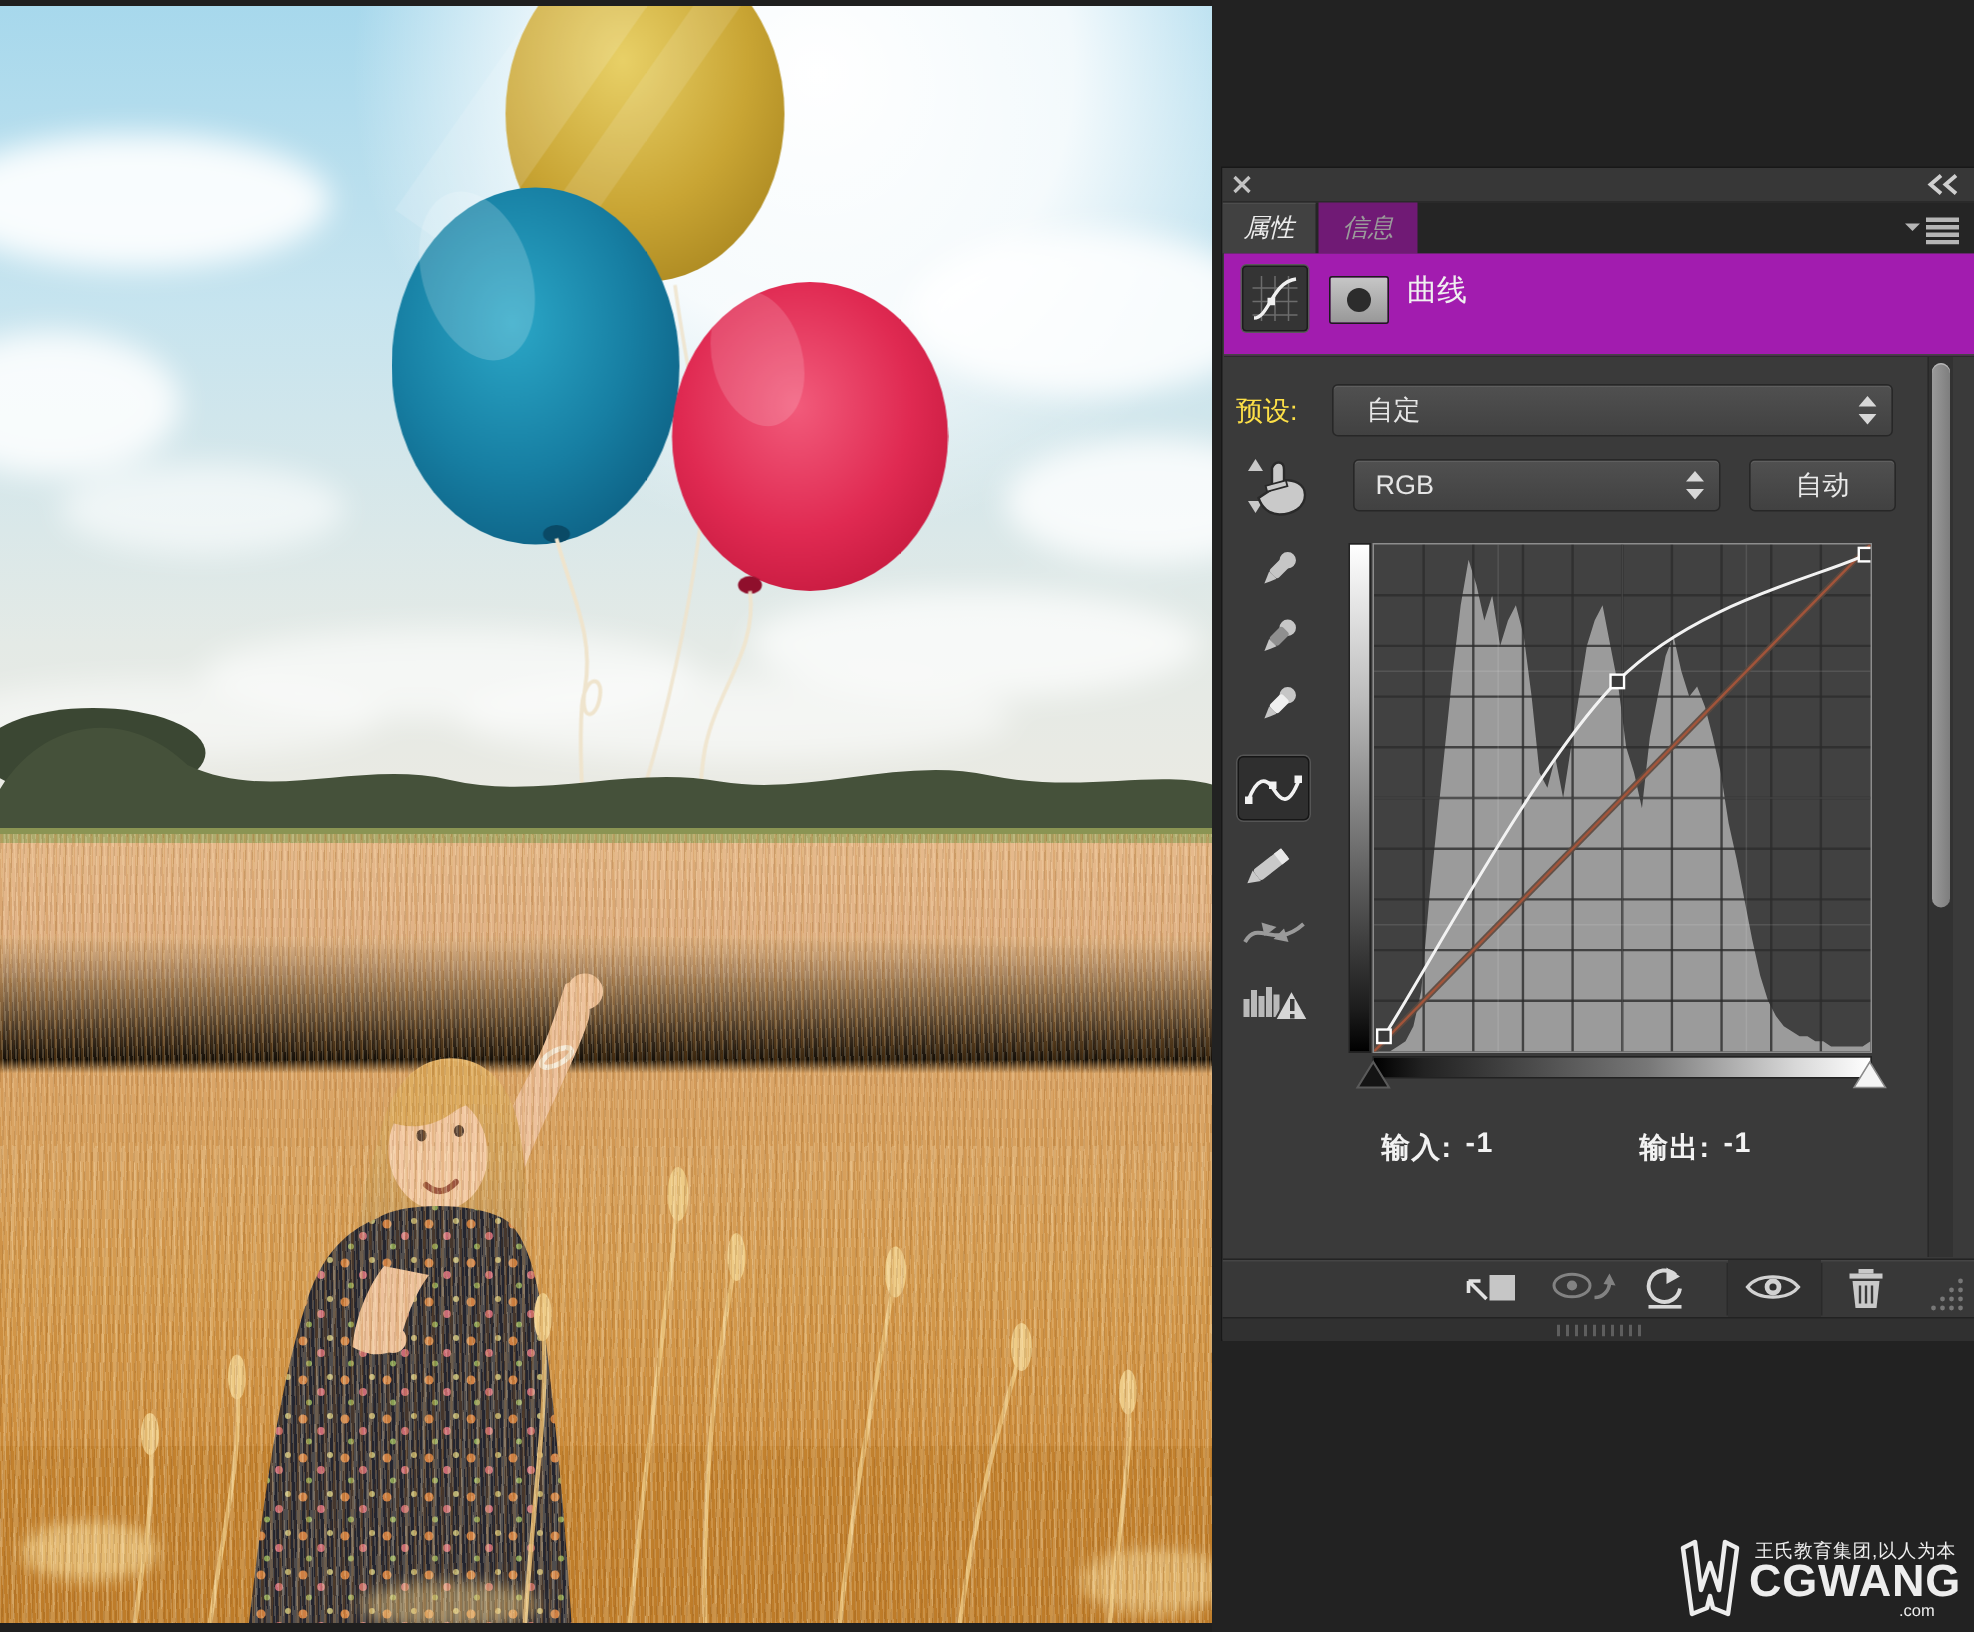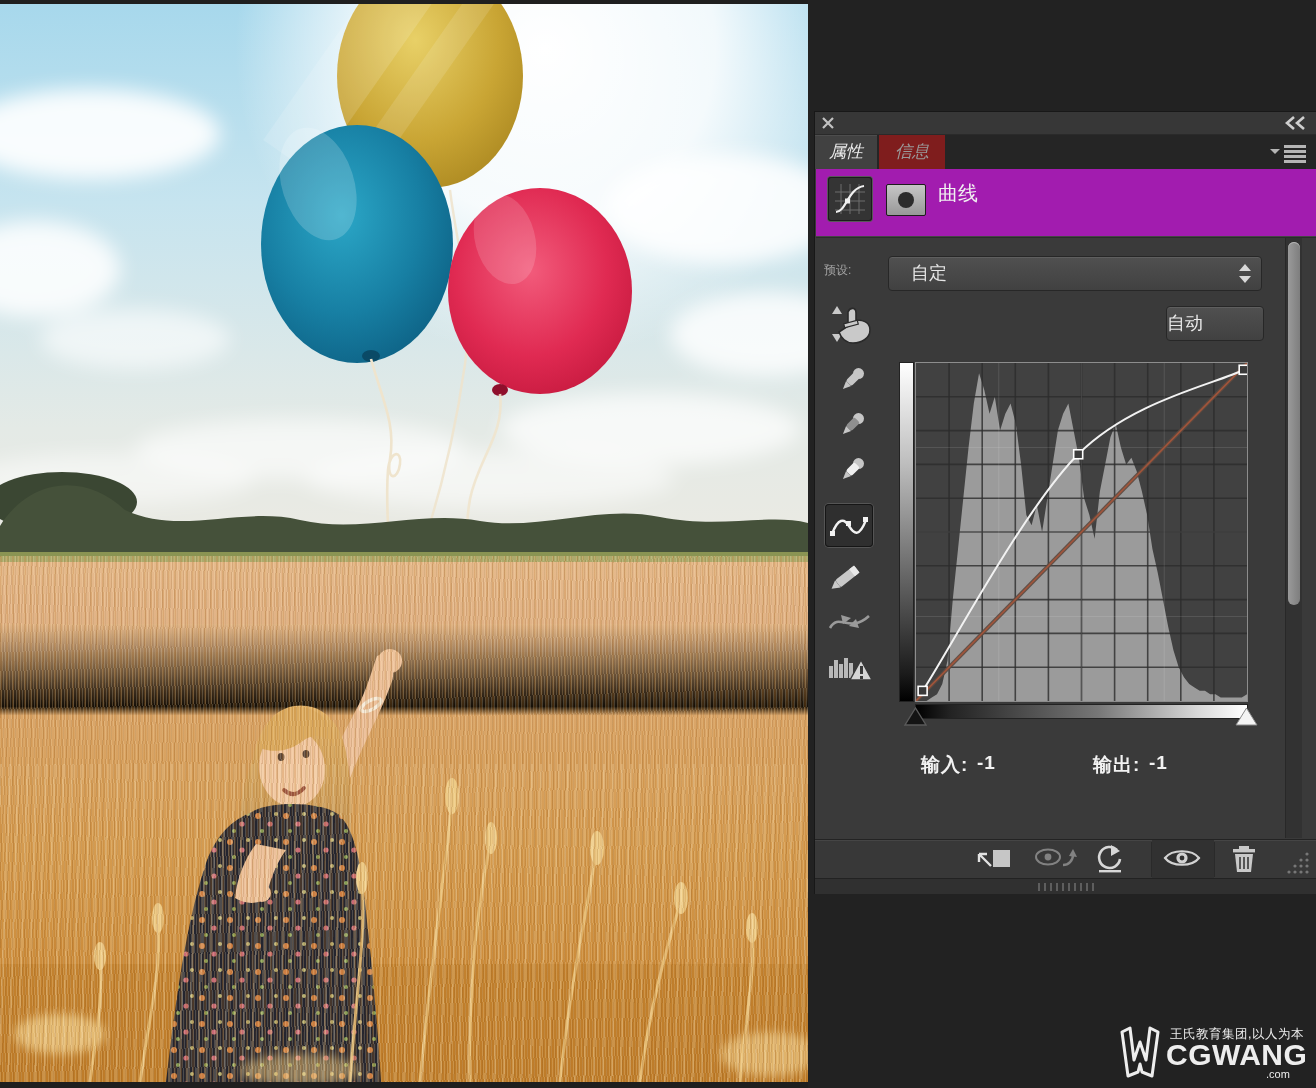--- a/index.html
+++ b/index.html
@@ -17,37 +17,37 @@
     background:repeating-linear-gradient(92deg, rgba(255,240,205,.25) 0 2px, transparent 2px 9px);}
   
   #workarea{left:808px;top:0;width:508px;height:1088px;background:#222222;}
   
   #panel{left:815px;top:112px;width:501px;height:781px;background:#3a3a3a;
     box-shadow:0 0 0 1px #181818;}
   #panel-header{left:0;top:0;width:501px;height:22px;background:#373737;border-bottom:1px solid #2a2a2a;}
   #tab-row{left:0;top:23px;width:501px;height:34px;background:#252525;font-style:italic;}
   .tab{position:absolute;top:0;height:34px;text-align:center;line-height:34px;font-size:17px;cursor:default;}
   .tab.active{background:#414141;color:#ececec;box-shadow:inset 0 1px 0 #4d4d4d;}
-  .tab.inactive{background:#7f1d1d;color:#9a9a9a;}
+  .tab.inactive{background:#701a75;color:#9a9a9a;}
   #title-row{left:1px;top:57px;width:501px;height:68px;background:#a21caf;border-bottom:1px solid #2b2b2b;box-shadow:inset 0 -1px 0 #454545;}
   #adj-icon-btn{left:12px;top:8px;width:44px;height:44px;background:#343434;border-radius:3px;
     box-shadow:inset 0 0 0 1px #1c1c1c,0 0 0 1px #585858;}
   #mask-thumb{left:70px;top:15px;width:38px;height:30px;border-radius:2px;border:1px solid #1c1c1c;
     background:linear-gradient(180deg,#c6c6c6,#989898);}
   #mask-thumb .dot{position:absolute;left:11px;top:7px;width:16px;height:16px;border-radius:50%;background:#2c2c2c;}
   #adj-title{left:122px;top:11px;font-size:20px;color:#f0f0f0;}
   
-  .label{color:#a3a3a3;font-size:12px;}
+  .label{color:#fde047;font-size:18px;}
   .dropdown{position:absolute;height:35px;border-radius:4px;border:1px solid #272727;
     background:linear-gradient(180deg,#505050,#414141);box-shadow:inset 0 1px 0 rgba(255,255,255,.09);
     color:#e6e6e6;font-size:18px;line-height:33px;padding-left:14px;box-sizing:border-box;}
   .dd-arrows{position:absolute;right:10px;top:7px;width:12px;height:20px;}
   .btn{position:absolute;height:35px;border-radius:4px;border:1px solid #272727;
     background:linear-gradient(180deg,#505050,#414141);box-shadow:inset 0 1px 0 rgba(255,255,255,.09);
-    color:#e9e9e9;font-size:18px;text-align:left;line-height:33px;box-sizing:border-box;}
+    color:#e9e9e9;font-size:18px;text-align:center;line-height:33px;box-sizing:border-box;}
   
   #vgrad{left:84px;top:250px;width:13px;height:338px;border:1px solid #222;
     background:linear-gradient(180deg,#ffffff 0%,#bdbdbd 30%,#6e6e6e 60%,#1b1b1b 92%,#000 100%);}
   #plot{left:100px;top:250px;width:331px;height:338px;background:#414141;border:1px solid #8d8d8d;}
   #hgrad{left:100px;top:592px;width:331px;height:13px;border:1px solid #222;
     background:linear-gradient(90deg,#000 0%,#222 10%,#777 55%,#d8d8d8 85%,#fff 100%);}
   .tool-cell{position:absolute;left:12px;width:46px;height:38px;}
   #tool-point{left:10px;width:48px;height:43px;background:#2f2f2f;border-radius:4px;
     box-shadow:inset 0 0 0 1px #161616,0 0 0 1px #555;}
   #readout{left:0;top:640px;width:460px;height:30px;}
@@ -281,20 +281,27 @@
         <polygon points="0,12 12,12 6,19" fill="#d8d8d8"></polygon>
     </svg>
   </div>
 
   <svg class="abs" style="left:9px;top:192px;" width="56" height="42">
     <polygon points="8,10 18,10 13,2" fill="#c9c9c9"></polygon>
       <polygon points="8,30 18,30 13,38" fill="#c9c9c9"></polygon>
     <path d="M24,8 C26,3 32,3 32,9 L32,16 C38,16 46,18 46,26 C46,34 38,39 29,39 C22,39 17,34 15,28 L24,22 Z" fill="#c9c9c9" stroke="#2a2a2a" stroke-width="1.6"></path>
     <rect x="20" y="18" width="14" height="4" fill="#c9c9c9" stroke="#2a2a2a" stroke-width="1.2" transform="rotate(-15 27 20)"></rect>
   </svg>
+  <div class="dropdown" style="left:87px;top:194px;width:245px;">
+    <span>RGB</span>
+    <svg class="dd-arrows">
+      <polygon points="6,0 12,7 0,7" fill="#d8d8d8"></polygon>
+        <polygon points="0,12 12,12 6,19" fill="#d8d8d8"></polygon>
+    </svg>
+  </div>
   <div class="btn" style="left:351px;top:194px;width:98px;">自动</div>
 
   <svg class="tool-cell" style="top:252px;">
     <g transform="rotate(45 23 18)" fill="#c6c6c6">
         <circle cx="23" cy="6" r="5.5"></circle>
         <rect x="19" y="8" width="8" height="12" rx="2"></rect>
         <polygon points="19.5,20 26.5,20 23,28"></polygon>
       </g>
   </svg>
   <svg class="tool-cell" style="top:297px;">

